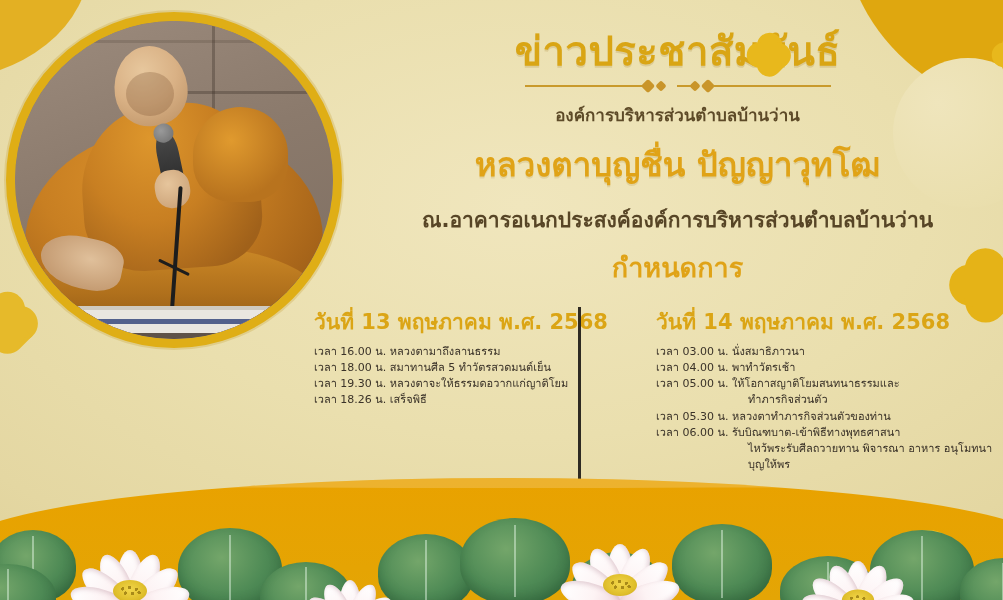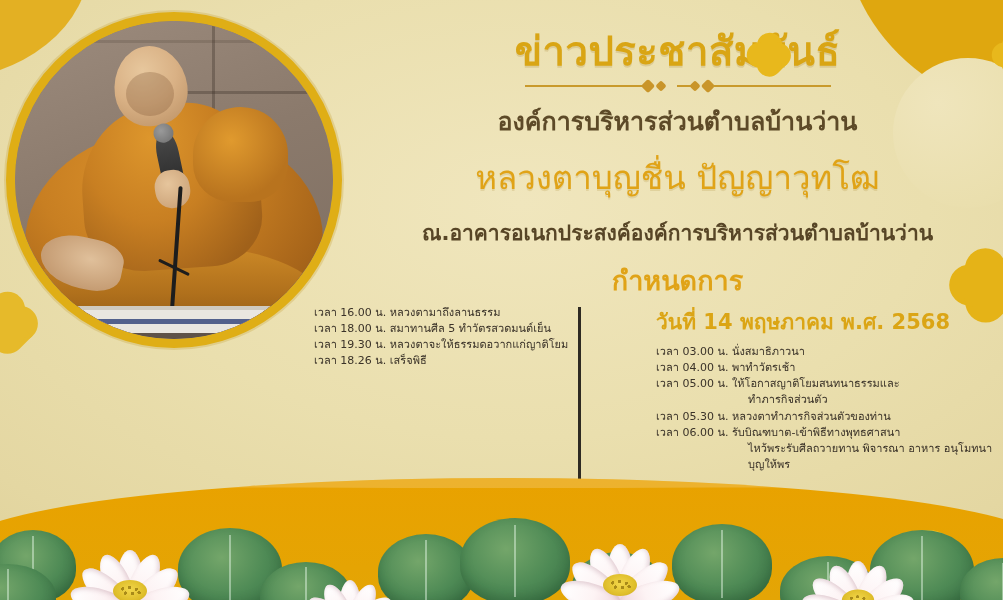--- a/index.html
+++ b/index.html
@@ -134,27 +134,27 @@
   .title-rule .line.l{left:0;width:118px;}
   .title-rule .line.r{right:0;width:118px;}
   .title-rule .line.m{left:152px;width:18px;}
   .title-rule .dia{position:absolute;top:2px;width:10px;height:10px;background:#c9952a;transform:rotate(45deg);border-radius:2px;}
   .title-rule .dia.d1{left:118px;}
   .title-rule .dia.d2{left:132px;width:8px;height:8px;top:3px;}
   .title-rule .dia.d3{right:132px;width:8px;height:8px;top:3px;}
   .title-rule .dia.d4{right:118px;}
 
   .org{
-    text-align:center;font-size:25px;font-weight:bold;color:#5d4a28;margin-top:8px;
+    text-align:center;font-size:17px;font-weight:bold;color:#5d4a28;margin-top:8px;
   }
   .invite{
     text-align:center;font-size:23px;font-weight:bold;color:#574526;margin-top:15px;
   }
   .monk-name{
-    text-align:center;font-size:33px;font-weight:normal;color:#e0a317;margin-top:10px;
+    text-align:center;font-size:33px;font-weight:bold;color:#e0a317;margin-top:10px;
     text-shadow:0 2px 0 rgba(150,105,10,.15);
   }
   .venue{
     text-align:center;font-size:21px;font-weight:bold;color:#574526;margin-top:12px;
   }
   .agenda-head{
     text-align:center;font-size:27px;font-weight:bold;color:#e0a317;margin-top:10px;
   }
 
   
@@ -305,20 +305,21 @@
     </div>
 
     <div class="org">องค์การบริหารส่วนตำบลบ้านว่าน</div>
     <div class="monk-name">หลวงตาบุญชื่น ปัญญาวุทโฒ</div>
     <div class="venue">ณ.อาคารอเนกประสงค์องค์การบริหารส่วนตำบลบ้านว่าน</div>
     <div class="agenda-head">กำหนดการ</div>
 
     <div class="schedule">
 
       <div class="col col-left">
+        <div class="day-head">วันที่ 13 พฤษภาคม พ.ศ. 2568</div>
         <div class="row">เวลา 16.00 น. หลวงตามาถึงลานธรรม</div>
         <div class="row">เวลา 18.00 น. สมาทานศีล 5 ทำวัตรสวดมนต์เย็น</div>
         <div class="row">เวลา 19.30 น. หลวงตาจะให้ธรรมดอวากแก่ญาติโยม</div>
         <div class="row">เวลา 18.26 น. เสร็จพิธี</div>
         <div class="col-divider"></div>
       </div>
 
       <div class="col col-right">
         <div class="day-head">วันที่ 14 พฤษภาคม พ.ศ. 2568</div>
         <div class="row">เวลา 03.00 น. นั่งสมาธิภาวนา</div>

